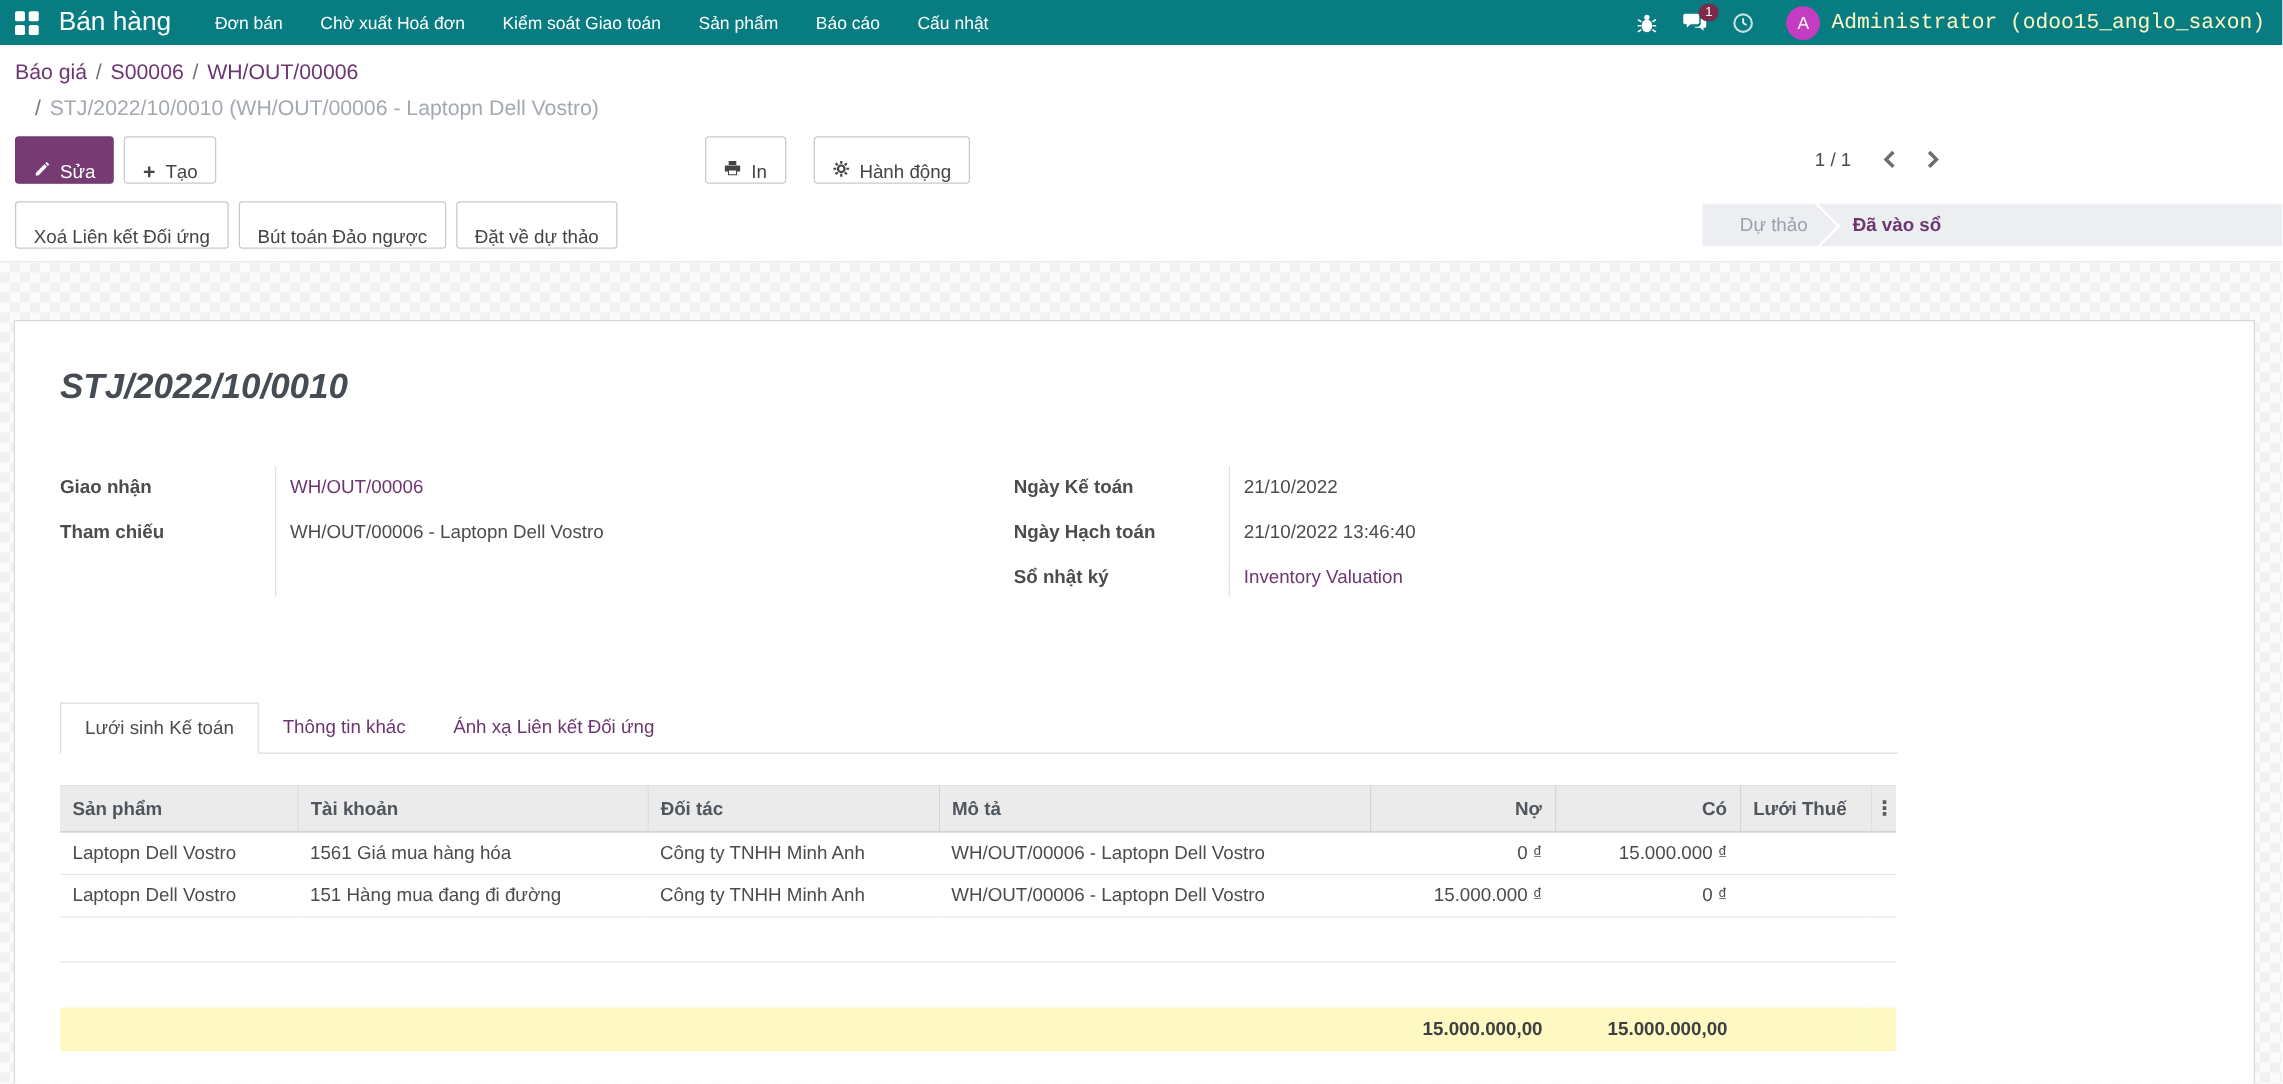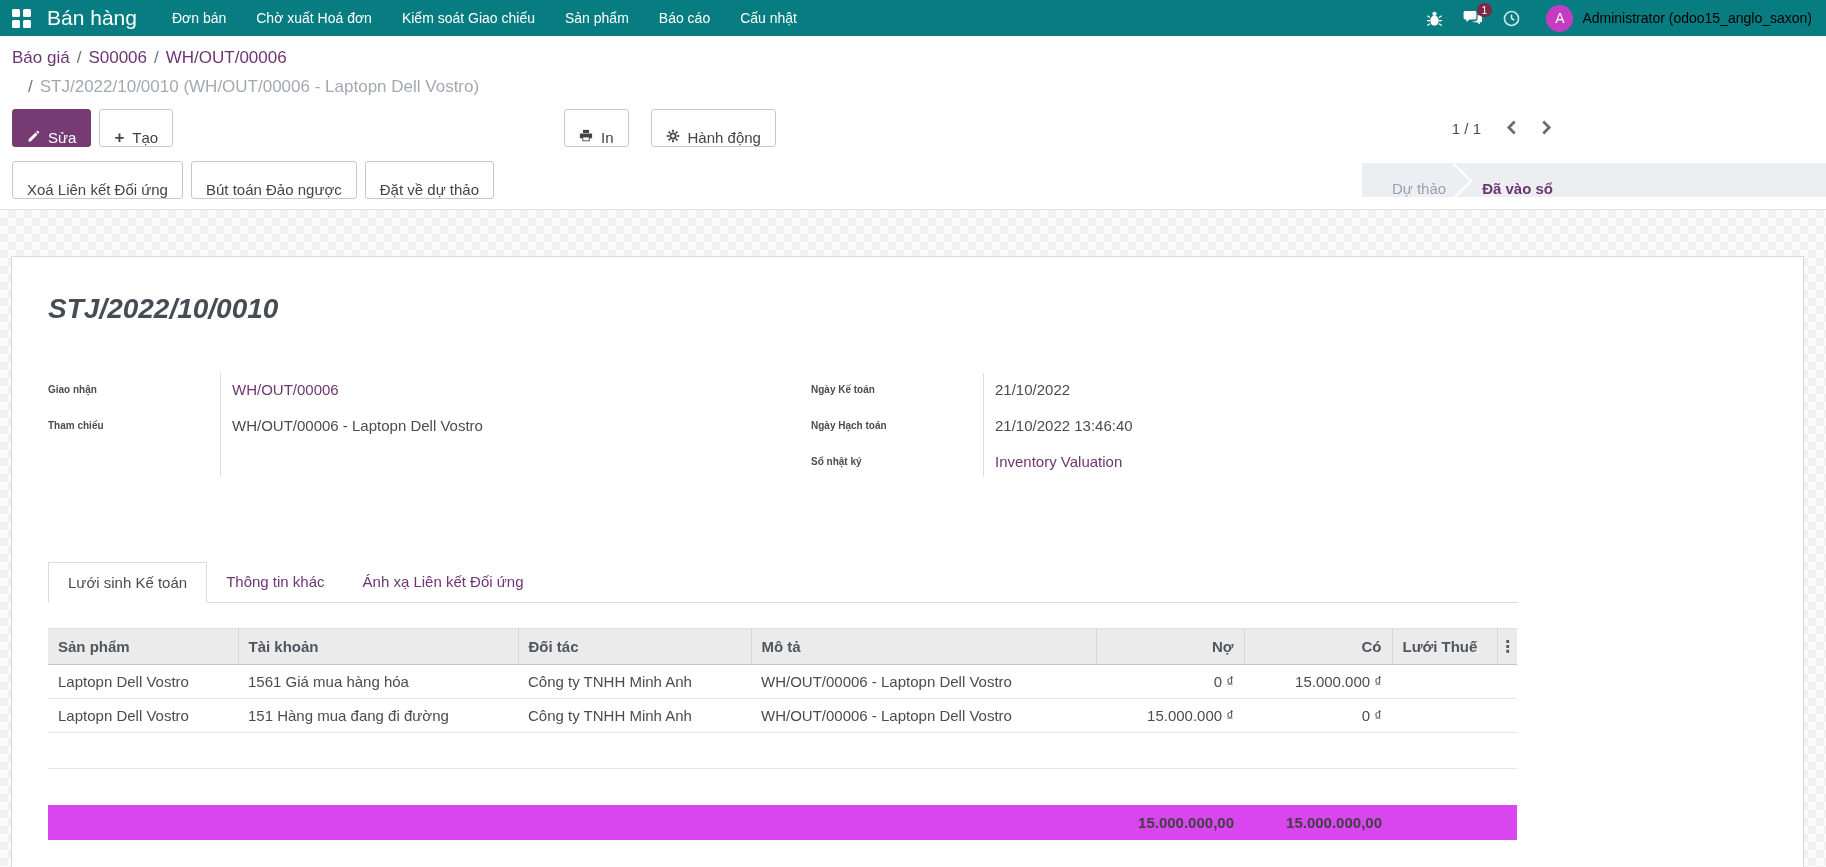--- a/index.html
+++ b/index.html
@@ -18,93 +18,93 @@
   .apps-icon{width:19px;height:19px;display:grid;grid-template-columns:8px 8px;grid-template-rows:8px 8px;gap:3px;margin-right:16px;cursor:pointer;}
   .apps-icon span{background:#fff;border-radius:1.5px;}
   .brand{color:#fff;font-size:21px;margin-right:20px;cursor:pointer;white-space:nowrap;}
   .nav-menu{display:flex;align-self:stretch;}
   .nav-item{color:#fff;font-size:14px;padding:0 15px;display:flex;align-items:center;cursor:pointer;white-space:nowrap;}
   .systray{margin-left:auto;display:flex;align-items:center;gap:20px;}
   .tray-icon{position:relative;display:flex;align-items:center;cursor:pointer;}
   .badge{position:absolute;top:-7px;right:-9px;background:var(--badge-bg);color:#fff;font-size:10.5px;line-height:1;border-radius:8px;padding:2px 5px;}
   .user-zone{display:flex;align-items:center;gap:9px;cursor:pointer;margin-left:6px;}
   .avatar{width:27px;height:27px;border-radius:50%;background:var(--avatar-bg);color:#fff;font-size:14px;display:flex;align-items:center;justify-content:center;}
-  .username{color:#000000;font-size:14px;white-space:nowrap;}
+  .username{color:#fef9c3;font-size:17px;white-space:nowrap;font-family:Liberation Mono, monospace;}
 
   
   .control-panel{background:#fff;padding:11px 273px 0 12px;flex:0 0 auto;}
   .bc-line{font-size:17px;line-height:22px;}
   .bc-line2{margin-top:7px;padding-left:9px;color:#a3a9b0;}
   .bc-link{color:var(--accent);text-decoration:none;cursor:pointer;}
   .bc-sep{color:#6f757c;margin:0 7px;}
   .toolbar{margin-top:13px;display:flex;align-items:center;position:relative;height:34px;margin-bottom:12px;}
   .btn{height:38px;font-size:15px;display:inline-flex;align-items:flex-end;gap:8px;padding:0 14px;border:1px solid #c9c9c9;background:#fff;color:#444;border-radius:3px;cursor:pointer;white-space:nowrap;}
   .btn-primary{background:var(--primary);border-color:var(--primary);color:#fff;}
   .left-group{display:flex;gap:8px;}
   .center-group{position:absolute;left:552px;display:flex;gap:22px;}
   .pager{margin-left:auto;display:flex;align-items:flex-start;gap:16px;font-size:15px;color:#4c4c4c;}
   .pager-nav{display:flex;gap:22px;margin-left:8px;}
   .chev{cursor:pointer;display:flex;align-items:center;}
   .plus-glyph{font-size:17px;font-weight:700;line-height:1;}
 
   
   .actions-bar{background:#fff;border-bottom:1px solid #e2e2e2;display:flex;align-items:center;padding:4px 0 10px 12px;flex:0 0 auto;}
   .actions-group{display:flex;gap:8px;}
-  .statusbar{margin-left:auto;height:34px;display:flex;align-items:flex-end;background:#eceef1;padding-left:30px;padding-right:273px;}
+  .statusbar{margin-left:auto;height:34px;display:flex;align-items:center;background:#eceef1;padding-left:30px;padding-right:273px;}
   .status-step{font-size:15px;color:#98a2ae;cursor:pointer;white-space:nowrap;}
   .status-step.active{color:var(--accent);font-weight:700;}
   .status-arrow{width:36px;height:34px;position:relative;overflow:hidden;}
   .status-arrow::before{content:"";position:absolute;left:-5px;top:5px;width:24px;height:24px;transform:rotate(45deg);border-top:2px solid #fff;border-right:2px solid #fff;}
 
   
   .form-bg{flex:1;overflow:hidden;padding:46px 22px 0 11px;background-color:#fbfbfb;
     background-image:linear-gradient(45deg,#f1f1f1 25%,transparent 25%,transparent 75%,#f1f1f1 75%),
                      linear-gradient(45deg,#f1f1f1 25%,transparent 25%,transparent 75%,#f1f1f1 75%);
     background-size:16px 16px;background-position:0 0,8px 8px;}
   .sheet{background:#fff;border:1px solid #d8d8d8;height:110%;padding:22px 36px 40px;}
   .sheet-content{max-width:1470px;}
   .doc-title{font-size:28px;font-weight:700;color:#454c54;margin-top:14px;font-style:italic;}
 
   .fields{display:grid;grid-template-columns:1fr 1fr;column-gap:56px;margin-top:46px;}
   .field-col{position:relative;}
   .field-col::before{content:"";position:absolute;left:172px;top:2px;bottom:2px;width:1px;background:#dcdfe3;}
   .field-row{display:flex;min-height:36px;align-items:center;}
-  .field-label{width:172px;flex-shrink:0;font-weight:700;font-size:10px;color:#4c4c4c;}
+  .field-label{width:172px;flex-shrink:0;font-weight:700;font-size:15px;color:#4c4c4c;}
   .field-value{padding-left:12px;font-size:15px;color:#4c4c4c;}
   .link{color:var(--accent);cursor:pointer;text-decoration:none;}
 
   .tabs{margin-top:82px;display:flex;border-bottom:1px solid #d9dce0;}
   .tab{padding:11px 19px;font-size:15px;color:var(--accent);cursor:pointer;position:relative;top:1px;white-space:nowrap;}
   .tab.active{background:#fff;border:1px solid #d9dce0;border-bottom:1px solid #fff;color:#4c4c4c;}
 
   .table-wrap{margin-top:25px;}
   table{border-collapse:collapse;width:1469px;table-layout:fixed;font-size:15px;color:#4c4c4c;}
   thead th{background:#ebebeb;border-top:1px solid #e0e0e0;border-bottom:1px solid #c4c4c4;border-right:1px solid #d6d6d6;padding:8px 10px;text-align:left;font-weight:700;color:#4f565e;white-space:nowrap;overflow:hidden;}
   thead th:last-child{border-right:none;text-align:center;padding:8px 2px;}
   tbody td{padding:8px 10px;border-bottom:1px solid #e6e6e6;background:#fff;white-space:nowrap;overflow:hidden;}
   .num{text-align:right;}
   .spacer-row td{border-bottom:none;height:36px;}
-  tfoot td{background:#d946ef;font-weight:700;color:#3f3f3f;padding:9px 10px;white-space:nowrap;}
+  tfoot td{background:#fef9c3;font-weight:700;color:#3f3f3f;padding:9px 10px;white-space:nowrap;}
   .dots-icon{font-size:16px;font-weight:700;color:#5a5a5a;cursor:pointer;}
 </style>
 </head>
 <body>
 
 <div class="navbar">
   <div class="apps-icon">
       <span></span>
       <span></span>
       <span></span>
       <span></span>
     </div>
   <div class="brand">Bán hàng</div>
   <div class="nav-menu">
     <div class="nav-item">Đơn bán</div>
     <div class="nav-item">Chờ xuất Hoá đơn</div>
-    <div class="nav-item">Kiểm soát Giao chiếu</div>
+    <div class="nav-item">Kiểm soát Giao toán</div>
     <div class="nav-item">Sản phẩm</div>
     <div class="nav-item">Báo cáo</div>
     <div class="nav-item">Cấu nhật</div>
   </div>
   <div class="systray">
     <div class="tray-icon">
       <svg width="17" height="17" viewBox="0 0 16 16">
           <ellipse cx="8" cy="10" rx="4" ry="4.8" fill="#fff"></ellipse>
           <circle cx="8" cy="3.6" r="2" fill="#fff"></circle>
           <g stroke="#fff" stroke-width="1.2">

